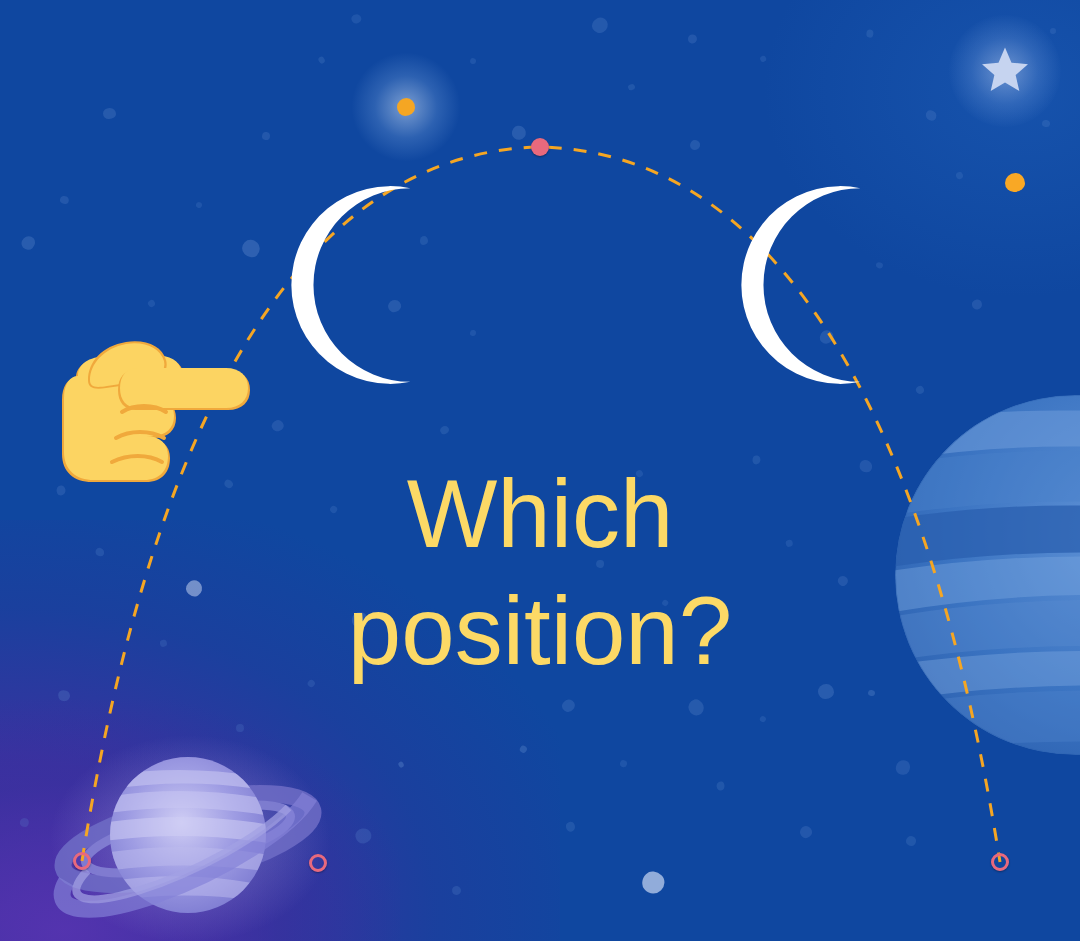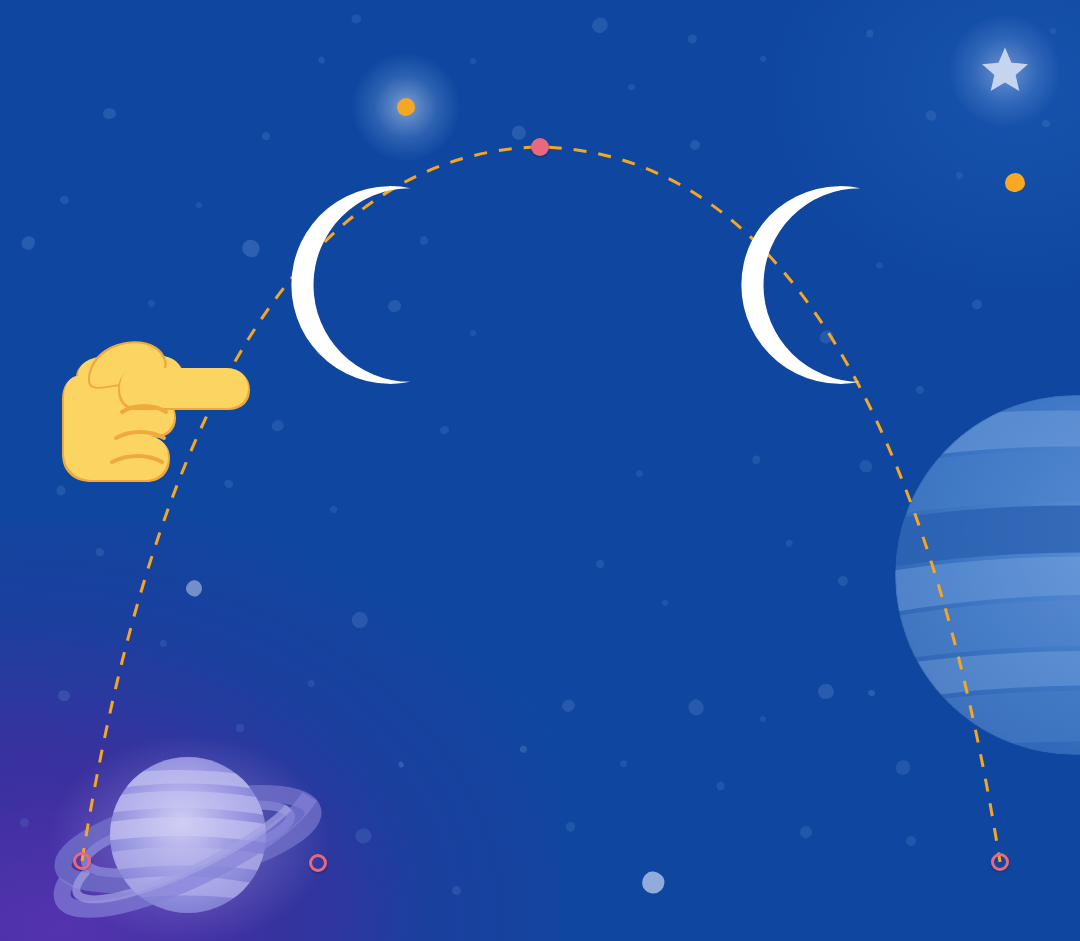--- a/index.html
+++ b/index.html
@@ -281,14 +281,16 @@
         <path d="M88,42 L176,42 C190,42 198,50 198,62 C198,74 190,82 176,82
                  L88,82 C76,82 70,74 70,62 C70,50 76,42 88,42 Z" fill="#fcd462"></path>
 
         <path d="M72,86 C84,78 104,78 116,86" stroke="#f0a93c" stroke-width="4" fill="none" stroke-linecap="round"></path>
         <path d="M66,112 C80,104 100,104 114,112" stroke="#f0a93c" stroke-width="4" fill="none" stroke-linecap="round"></path>
         <path d="M62,136 C78,128 98,128 112,136" stroke="#f0a93c" stroke-width="4" fill="none" stroke-linecap="round"></path>
       </g>
     </svg>
   </div>
 
+  <div class="headline">Which
+position?</div>
 
 </div>
 
 </body></html>

